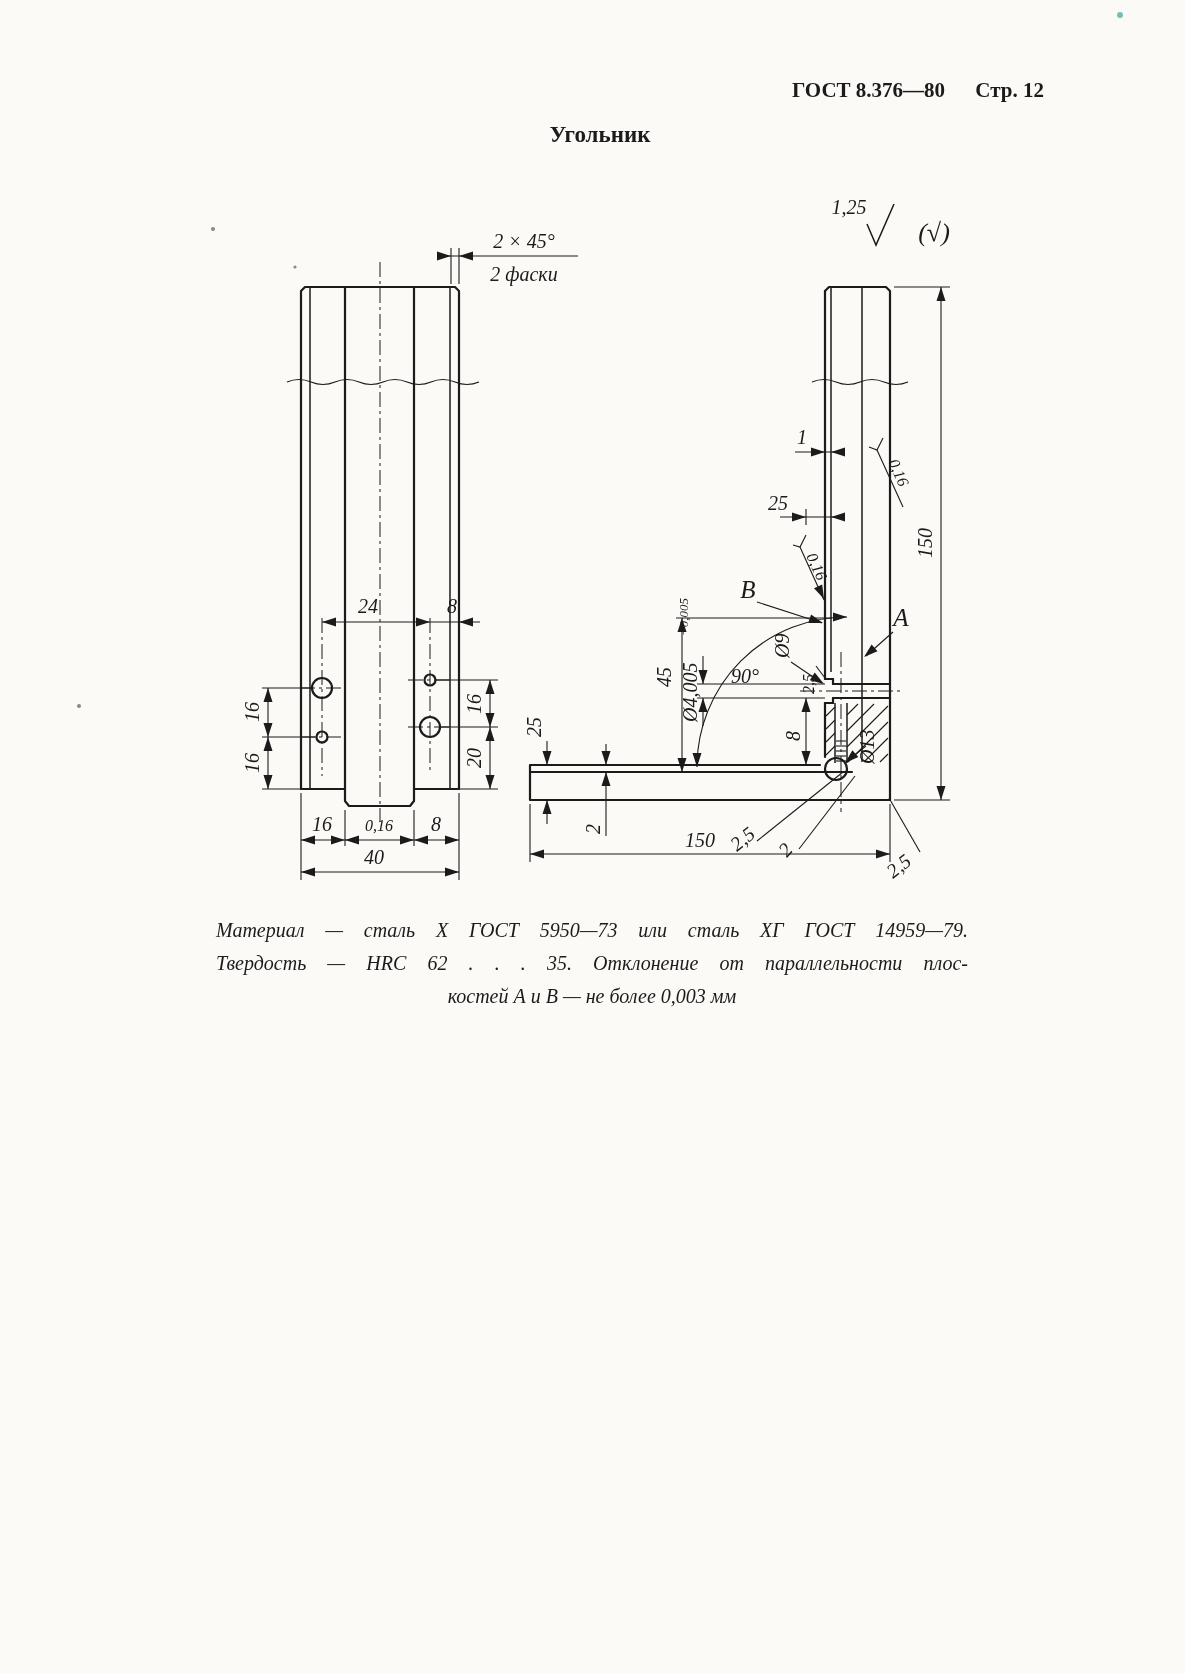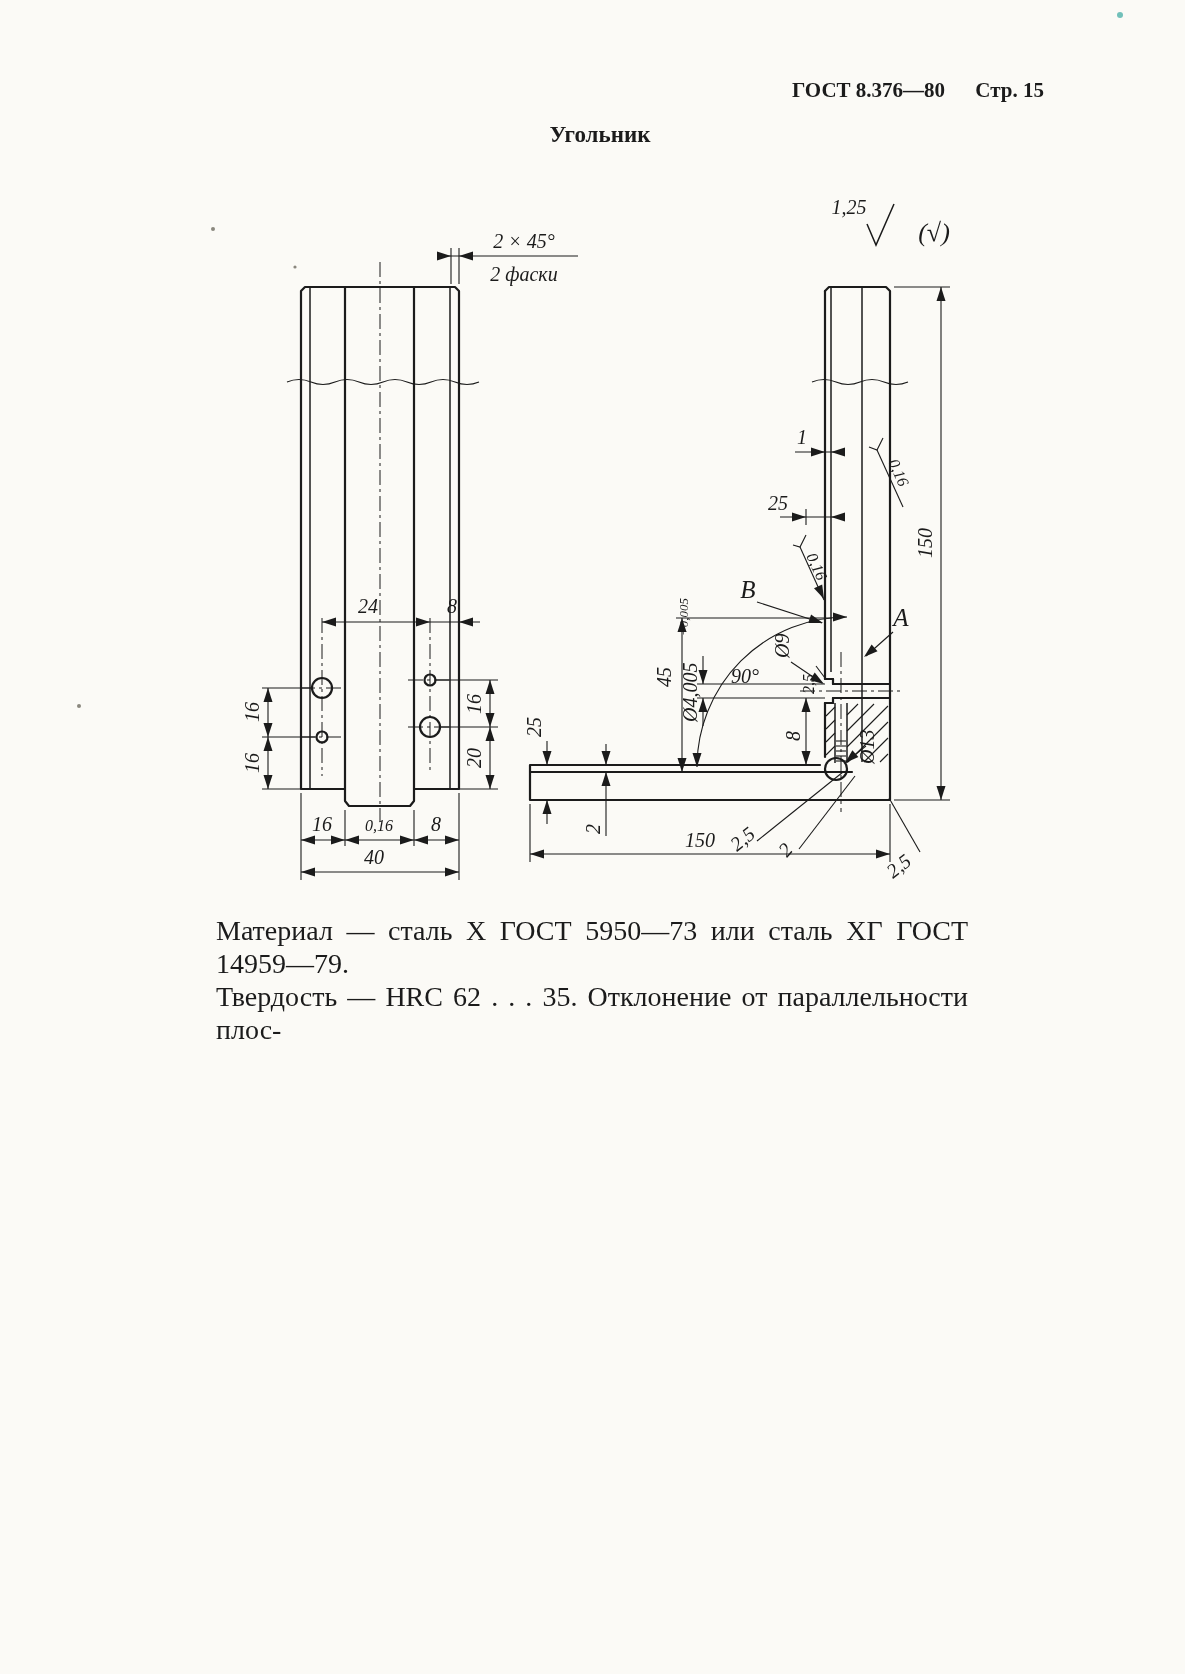--- a/index.html
+++ b/index.html
@@ -1,42 +1,42 @@
 <!DOCTYPE html>
 <html><head>
 <meta charset="utf-8">
 <style>
   html,body{margin:0;padding:0;background:#e8e6e0;}
   #page{position:relative;width:1185px;height:1674px;background:#fbfaf6;margin:0 auto;
         font-family:"Liberation Serif",serif;color:#1b1b1b;overflow:hidden;}
   #hdr{position:absolute;left:792px;top:70px;width:252px;display:flex;justify-content:space-between;
        font-weight:bold;font-size:21px;margin-top:8px;}
   #ttl{position:absolute;left:0;top:122px;width:1200px;text-align:center;font-weight:bold;font-size:23px;}
-  #notes{position:absolute;left:216px;top:914px;width:752px;font-size:28px;line-height:33px;}
+  #notes{position:absolute;left:216px;top:914px;width:752px;font-size:20px;line-height:33px;font-style:italic;}
   .jline{text-align:justify;text-align-last:justify;}
   .cline{text-align:center;}
   svg{position:absolute;left:0;top:0;}
   .obj{stroke:#1b1b1b;stroke-width:2.2;fill:none;stroke-linecap:round;stroke-linejoin:round;}
   .tn{stroke:#1b1b1b;stroke-width:1.1;fill:none;}
   .tn2{stroke:#1b1b1b;stroke-width:1.5;fill:none;}
   .cl{stroke:#1b1b1b;stroke-width:1;fill:none;stroke-dasharray:15 4 3 4;}
   .dt{font:italic 20px "Liberation Serif",serif;fill:#1b1b1b;}
   .dts{font:italic 16px "Liberation Serif",serif;fill:#1b1b1b;}
   .dtt{font:italic 13px "Liberation Serif",serif;fill:#1b1b1b;}
   .dl{font:italic 25px "Liberation Serif",serif;fill:#1b1b1b;}
   .spk{fill:#8a877e;}
 </style>
 </head>
 <body>
 
 <div id="page">
 
   <div id="hdr">
     <span>ГОСТ 8.376—80</span>
-    <span>Стр. 15</span>
+    <span>Стр. 12</span>
   </div>
 
   <div id="ttl">Угольник</div>
 
   <svg width="1185" height="1674" viewBox="0 0 1185 1674">
     <defs>
       <path id="arr" d="M0,0 L-14,-4.5 L-14,4.5 Z" fill="#1b1b1b"></path>
     </defs>
 
     <circle class="spk" cx="213" cy="229" r="2"></circle>
@@ -316,15 +316,16 @@
         <text class="dt" transform="translate(787,858) rotate(-48)">2</text>
         <line class="tn" x1="889" y1="798" x2="920" y2="852"></line>
         <text class="dt" transform="translate(893,879) rotate(-38)">2,5</text>
       </g>
     </g>
   </svg>
 
   <div id="notes">
     <div class="jline">Материал — сталь Х ГОСТ 5950—73 или сталь ХГ ГОСТ 14959—79.</div>
     <div class="jline">Твердость — HRC 62 . . . 35. Отклонение от параллельности плос-</div>
+    <div class="cline">костей А и В — не более 0,003 мм</div>
   </div>
 
 </div>
 
 </body></html>

